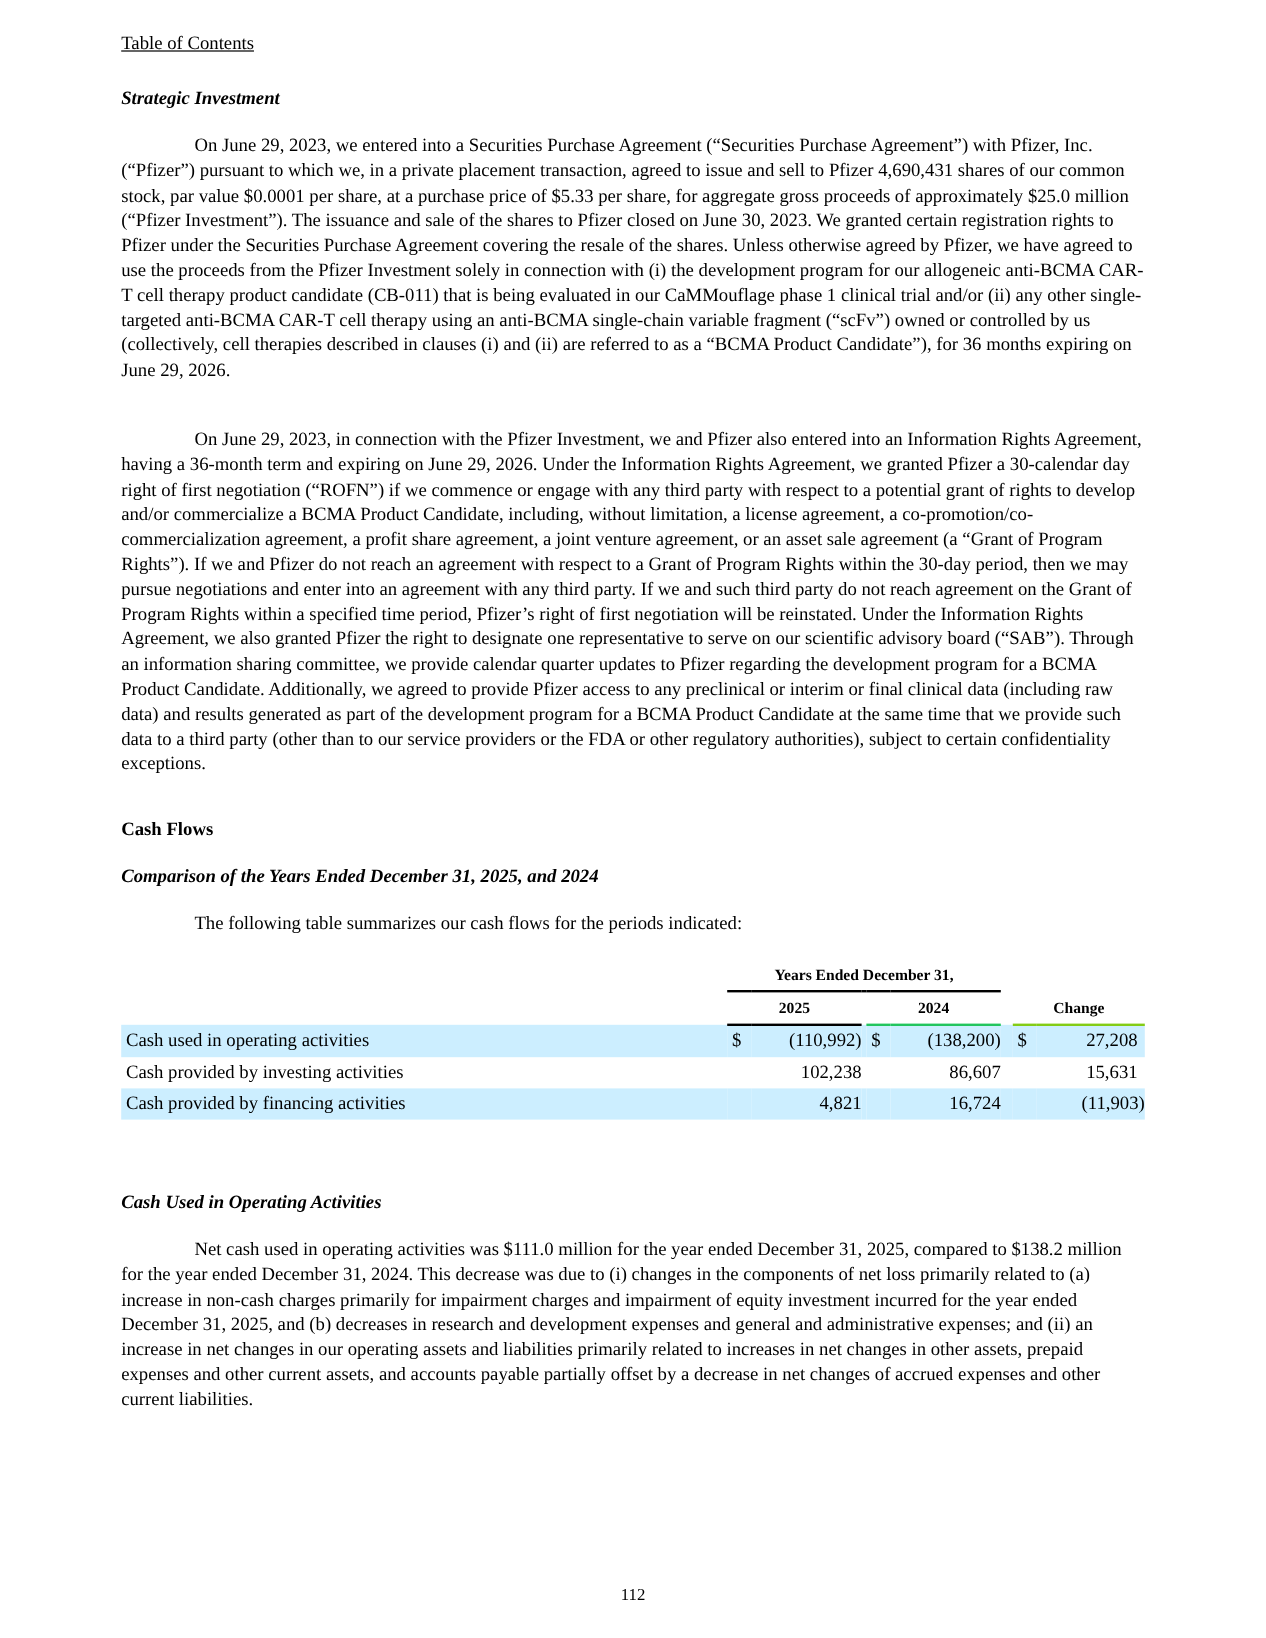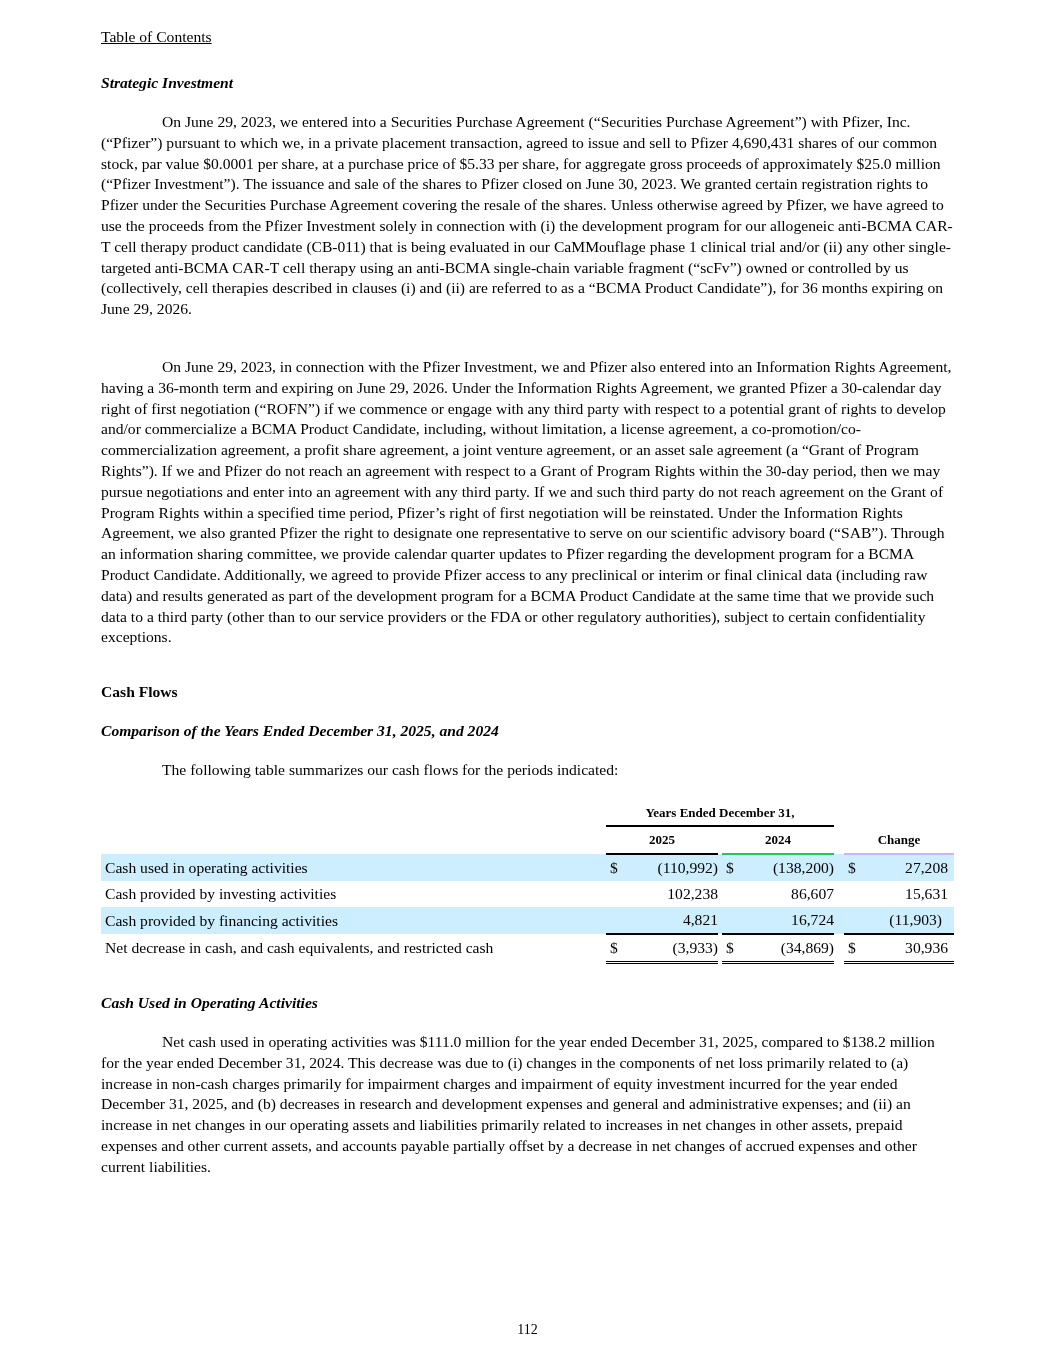--- a/index.html
+++ b/index.html
@@ -59,21 +59,21 @@
       <td colspan="5" class="hdr" style="border-bottom:2px solid #000; height:20px;">Years Ended December 31,</td>
       <td></td>
           <td colspan="2"></td>
     </tr>
     <tr style="height:22px;">
       <td></td>
       <td colspan="2" class="hdr" style="border-bottom:2px solid #000; height:20px;">2025</td>
       <td></td>
       <td colspan="2" class="hdr" style="border-bottom:2px solid #22c55e;">2024</td>
       <td></td>
-      <td colspan="2" class="hdr" style="border-bottom:2px solid #c4b5fd;">Change</td>
+      <td colspan="2" class="hdr" style="border-bottom:2px solid #84cc16;">Change</td>
     </tr>
 
     <tr class="shade">
       <td class="bgc" style="padding-left:4px;">Cash used in operating activities</td>
       <td class="bgc dol">$</td>
       <td class="bgc num">(110,992)</td>
       <td class="bgc"></td>
       <td class="bgc dol">$</td>
       <td class="bgc num">(138,200)</td>
       <td class="bgc"></td>
@@ -93,32 +93,21 @@
     </tr>
     <tr class="shade">
       <td class="bgc" style="padding-left:4px;">Cash provided by financing activities</td>
       <td class="bgc"></td>
       <td class="bgc num">4,821</td>
       <td class="bgc"></td>
       <td class="bgc"></td>
       <td class="bgc num">16,724</td>
       <td class="bgc"></td>
       <td class="bgc"></td>
-      <td class="bgc num" style="padding-right:12px;">(11,903)</td>
-    </tr>
-    <tr>
-      <td style="padding-left:4px;">Net decrease in cash, and cash equivalents, and restricted cash</td>
-      <td class="dol ul-top dbl">$</td>
-      <td class="num ul-top dbl">(3,933)</td>
-      <td></td>
-      <td class="dol ul-top dbl">$</td>
-      <td class="num ul-top dbl">(34,869)</td>
-      <td></td>
-      <td class="dol ul-top dbl">$</td>
-      <td class="num ul-top dbl" style="padding-right:6px;">30,936</td>
+      <td class="bgc num" style="padding-right:0px;">(11,903)</td>
     </tr>
   </tbody>
     </table>
 
   <div class="h-ital" style="top:994px;">Cash Used in Operating Activities</div>
 
   <div class="para" style="top:1032px;"><span class="indent"></span><span>Net cash used in operating activities was $111.0 million for the year ended December 31, 2025, compared to $138.2 million for the year ended December 31, 2024. This decrease was due to (i) changes in the components of net loss primarily related to (a) increase in non-cash charges primarily for impairment charges and impairment of equity investment incurred for the year ended December 31, 2025, and (b) decreases in research and development expenses and general and administrative expenses; and (ii) an increase in net changes in our operating assets and liabilities primarily related to increases in net changes in other assets, prepaid expenses and other current assets, and accounts payable partially offset by a decrease in net changes of accrued expenses and other current liabilities.</span></div>
 </div>
 
 <div class="pagenum">112</div>

